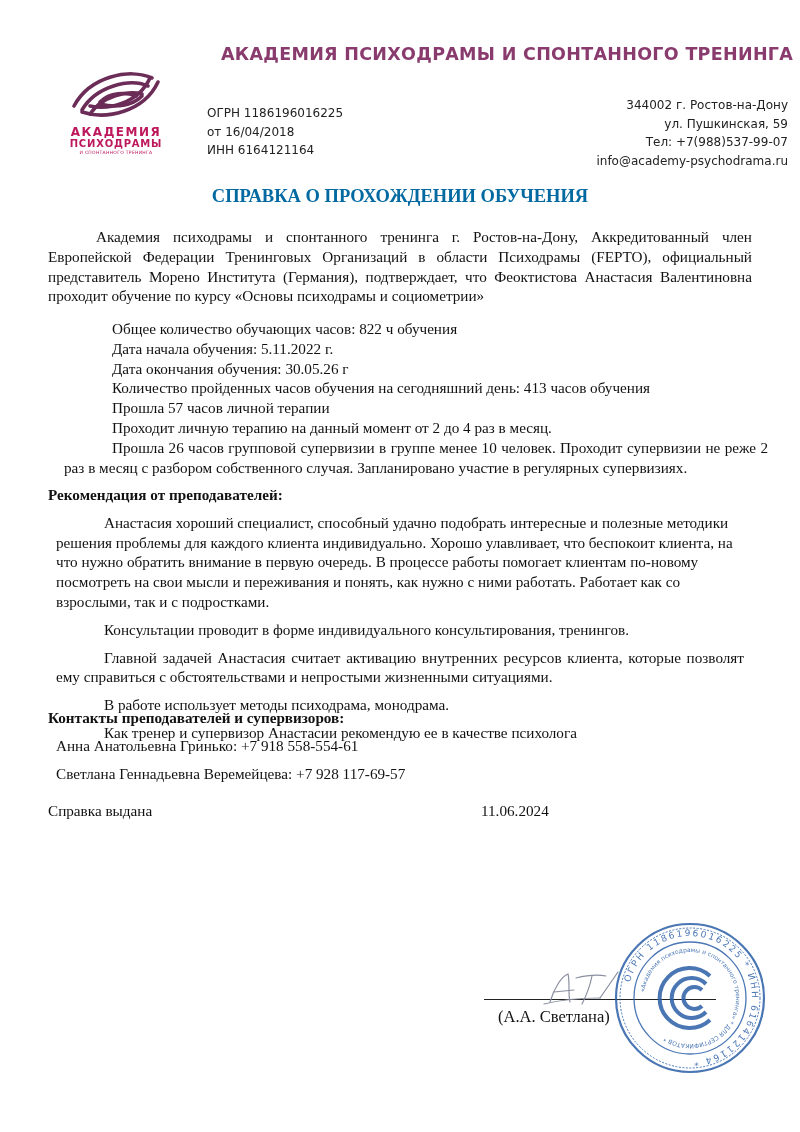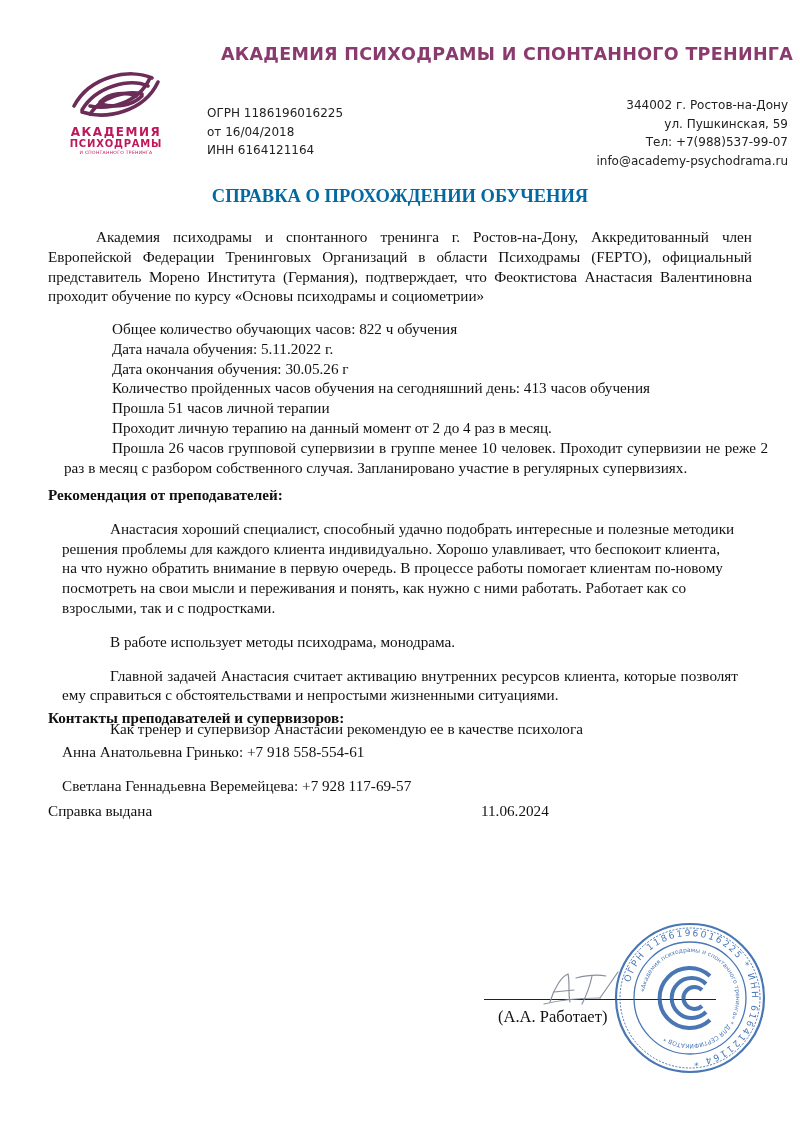--- a/index.html
+++ b/index.html
@@ -13,21 +13,21 @@
     .logo-text .l3 { font-size: 4.5px; letter-spacing: 0.3px; display: block; margin-top: 2px; font-weight: normal; }
     .reg { position: absolute; left: 207px; top: 96px; font-family: "DejaVu Sans", sans-serif; font-size: 12px; line-height: 18.5px; color: #222; margin-top: 8px; }
     .addr { position: absolute; right: 12px; top: 96px; text-align: right; font-family: "DejaVu Sans", sans-serif; font-size: 12px; line-height: 18.5px; color: #222; }
     .doc-title { position: absolute; left: 0; width: 800px; top: 186px; text-align: center; font-family: "Liberation Serif", serif; font-weight: bold; font-size: 18.5px; color: #0369a1; }
     .serif { font-family: "Liberation Serif", serif; font-size: 15.2px; color: #111; }
     .intro { position: absolute; left: 48px; width: 704px; top: 227px; line-height: 19.8px; text-align: justify; text-indent: 48px; }
     .facts { position: absolute; left: 48px; width: 704px; top: 319px; line-height: 19.8px; margin-left: 16px; }
     .facts p { margin: 0; text-indent: 48px; text-align: justify; }
     .section { position: absolute; left: 48px; width: 704px; line-height: 19.8px; }
     .section h3 { margin: 0; font-family: "Liberation Serif", serif; font-weight: bold; font-size: 15.2px; }
-    .section p { margin: 14px; text-indent: 48px; }
+    .section p { margin: 8px; text-indent: 48px; }
     .contacts p { text-indent: 0; }
     .issued-label { position: absolute; left: 48px; top: 802px; }
     .issued-date { position: absolute; left: 481px; top: 802px; }
     .president { position: absolute; left: 48px; top: 986px; line-height: 22px; font-size: 16.5px; }
     .sign-line { position: absolute; left: 484px; top: 999px; width: 232px; height: 1px; background: #222; }
     .sign-name { position: absolute; left: 498px; top: 1007px; font-size: 16.5px; }
     .signature { position: absolute; left: 540px; top: 968px; width: 90px; height: 40px; }
     .stamp { position: absolute; left: 610px; top: 918px; width: 160px; height: 160px; }
   </style>
 </head>
@@ -69,45 +69,46 @@
 
   <div class="doc-title">СПРАВКА О ПРОХОЖДЕНИИ ОБУЧЕНИЯ</div>
 
   <div class="intro serif">Академия психодрамы и спонтанного тренинга г. Ростов-на-Дону, Аккредитованный член Европейской Федерации Тренинговых Организаций в области Психодрамы (FEPTO), официальный представитель Морено Института (Германия), подтверждает, что Феоктистова Анастасия Валентиновна проходит обучение по курсу «Основы психодрамы и социометрии»</div>
 
   <div class="facts serif">
     <p>Общее количество обучающих часов: 822 ч обучения</p>
     <p>Дата начала обучения: 5.11.2022 г.</p>
     <p>Дата окончания обучения: 30.05.26 г</p>
     <p>Количество пройденных часов обучения на сегодняшний день: 413 часов обучения</p>
-    <p>Прошла 51 часов личной терапии</p>
+    <p>Прошла 57 часов личной терапии</p>
     <p>Проходит личную терапию на данный момент от 2 до 4 раз в месяц.</p>
     <p>Прошла 26 часов групповой супервизии в группе менее 10 человек. Проходит супервизии не реже 2 раз в месяц с разбором собственного случая. Запланировано участие в регулярных супервизиях.</p>
   </div>
 
   <div class="section serif" style="top:485px;">
     <h3>Рекомендация от преподавателей:</h3>
     <p style="text-align:left;">Анастасия хороший специалист, способный удачно подобрать интересные и полезные методики решения проблемы для каждого клиента индивидуально. Хорошо улавливает, что беспокоит клиента, на что нужно обратить внимание в первую очередь. В процессе работы помогает клиентам по-новому посмотреть на свои мысли и переживания и понять, как нужно с ними работать. Работает как со взрослыми, так и с подростками.</p>
+    <p>Консультации проводит в форме индивидуального консультирования, тренингов.</p>
+    <p style="text-align:justify;">Главной задачей Анастасия считает активацию внутренних ресурсов клиента, которые позволят ему справиться с обстоятельствами и непростыми жизненными ситуациями.</p>
     <p>В работе использует методы психодрама, монодрама.</p>
-    <p style="text-align:justify;">Главной задачей Анастасия считает активацию внутренних ресурсов клиента, которые позволят ему справиться с обстоятельствами и непростыми жизненными ситуациями.</p>
     <p>Как тренер и супервизор Анастасии рекомендую ее в качестве психолога</p>
   </div>
 
   <div class="section serif contacts" style="top:708px;">
     <h3>Контакты преподавателей и супервизоров:</h3>
     <p>Анна Анатольевна Гринько: +7 918 558-554-61</p>
     <p>Светлана Геннадьевна Веремейцева: +7 928 117-69-57</p>
   </div>
 
   <div class="issued-label serif">Справка выдана</div>
   <div class="issued-date serif">11.06.2024</div>
 
 
   <div class="sign-line"></div>
-  <div class="sign-name serif">(А.А. Работает)</div>
+  <div class="sign-name serif">(А.А. Светлана)</div>
 
   <svg class="signature" viewBox="0 0 90 40">
     <g fill="none" stroke="#8a8fa0" stroke-width="1.2" stroke-linecap="round">
       <path d="M10 34 C 14 20, 22 8, 28 6 C 30 14, 28 26, 30 34"></path>
       <path d="M14 24 L 34 22"></path>
       <path d="M36 10 C 44 8, 56 6, 66 8"></path>
       <path d="M52 8 C 50 18, 46 28, 42 36"></path>
       <path d="M60 30 L 78 4"></path>
       <path d="M4 36 C 20 32, 40 30, 60 30"></path>
     </g>

